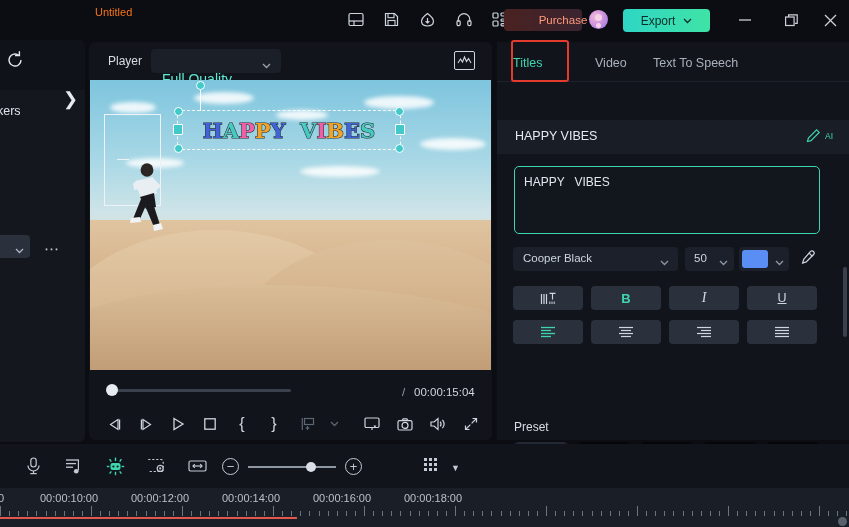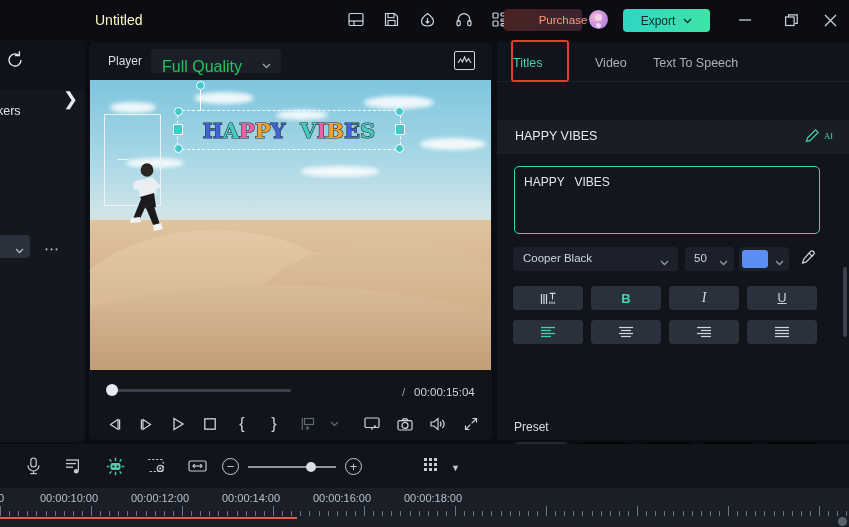--- a/index.html
+++ b/index.html
@@ -11,22 +11,22 @@
     color: #c8cdd6;
   }
   .app { position: relative; width: 849px; height: 527px; background: #0b0d12; }
 
   
   .titlebar {
     position: absolute; top: 0; left: 0; width: 849px; height: 40px;
     background: #0b0d12; display: flex; align-items: center;
   }
   .app-title {
-    position: absolute; left: 95px; top: 12px;
-    font-size: 14px; color: #fef9c3;
+    position: absolute; left: 95px; top: 6px;
+    font-size: 11px; color: #f97316;
   }
   .tb-icons { position: absolute; left: 345px; top: 9px; display: flex; gap: 15px; align-items: center; }
   .tb-ic { width: 21px; height: 21px; display: flex; align-items: center; justify-content: center;
            position: relative; cursor: pointer; }
   .tb-ic svg { display:block; }
   .reddot { position: absolute; top: 1px; right: 0px; width: 4px; height: 4px;
             border-radius: 50%; background: #f2503c; }
   .purchase {
     position: absolute; left: 504px; top: 9px; width: 78px; height: 22px;
     border-radius: 4px; display: flex; align-items: center; justify-content: center;
@@ -67,21 +67,21 @@
              letter-spacing: 2px; cursor: pointer; }
 
   
   .player { position: absolute; left: 89px; top: 42px; width: 403px; height: 398px;
             background: #11141b; border-radius: 6px; text-decoration: underline; }
   .player-head { position: absolute; left: 0; top: 0; width: 403px; height: 38px; display:flex;
                  align-items:center; }
   .player-lbl { position: absolute; left: 19px; top: 12px; font-size: 12px; color: #d9dde4; }
   .quality { position: absolute; left: 62px; top: 7px; width: 130px; height: 24px;
              background: #1a1f28; border-radius: 4px; cursor: pointer; }
-  .quality-txt { position: absolute; left: 11px; top: 9px; font-size: 16px; color: #22c55e; }
+  .quality-txt { position: absolute; left: 11px; top: 22px; font-size: 14px; color: #5eead4; }
   .quality-chev { position: absolute; right: 10px; top: 6px; color: #9aa2ae; }
   .scope-btn { position: absolute; right: 17px; top: 9px; width: 21px; height: 19px;
                border: 1.3px solid #cfd5de; border-radius: 2px; display:flex; align-items:center;
                justify-content:center; cursor: pointer; }
 
   .stage { position: absolute; left: 1px; top: 38px; width: 401px; height: 290px; overflow: hidden;
            background: #000; }
   .sky { position:absolute; left:0; top:0; width:401px; height:170px;
          background: linear-gradient(180deg, #7ec5de 0%, #a9d8e6 48%, #cfe4e8 78%, #ddd9cd 100%); }
   .cloud { position:absolute; background: rgba(255,255,255,0.85); border-radius: 50%; filter: blur(2px); }
@@ -153,21 +153,21 @@
   .subtabs { position:absolute; left:0; top:40px; width:352px; height:38px; background:#191d26; }
   .pill { position:absolute; left:18px; top:8px; width:55px; height:23px; border-radius: 12px;
           background:#2b313c; display:flex; align-items:center; justify-content:center;
           font-size:11.5px; color:#3fd6ae; cursor:pointer; }
   .subtab2 { position:absolute; left:88px; top:12px; font-size:12px; color:#cfd5de; cursor:pointer; }
   .savebtn { position:absolute; right:17px; top:10px; width:18px; height:18px; cursor:pointer; color:#cfd5de;}
 
   .titlerow { position:absolute; left:0; top:78px; width:352px; height:34px; background:#191d26; }
   .titlerow-txt { position:absolute; left:18px; top:9px; font-size:12.5px; color:#e6eaf1; }
   .ai-btn { position:absolute; right:16px; top:8px; display:flex; align-items:center; gap:4px;
-            color:#3fd6ae; cursor:pointer;font-family:Liberation Serif, serif; }
+            color:#3fd6ae; cursor:pointer; }
   .ai-sub { font-size:8.5px; color:#3fd6ae; }
 
   .ta-wrap { position:absolute; left:17px; top:124px; width:306px; height:68px;
              border:1px solid #3fd6ae; border-radius:5px; background:#12161d; cursor:text; }
   .ta-text { position:absolute; left:9px; top:8px; font-size:12px; color:#e2e6ed; white-space:pre; }
 
   .fontrow { position:absolute; left:0; top:205px; width:352px; height:32px; }
   .fontsel { position:absolute; left:16px; top:0; width:165px; height:24px; background:#1b202a;
              border-radius:4px; cursor:pointer; }
   .fontsel-txt { position:absolute; left:10px; top:5px; font-size:11.5px; color:#cfd5de; }

